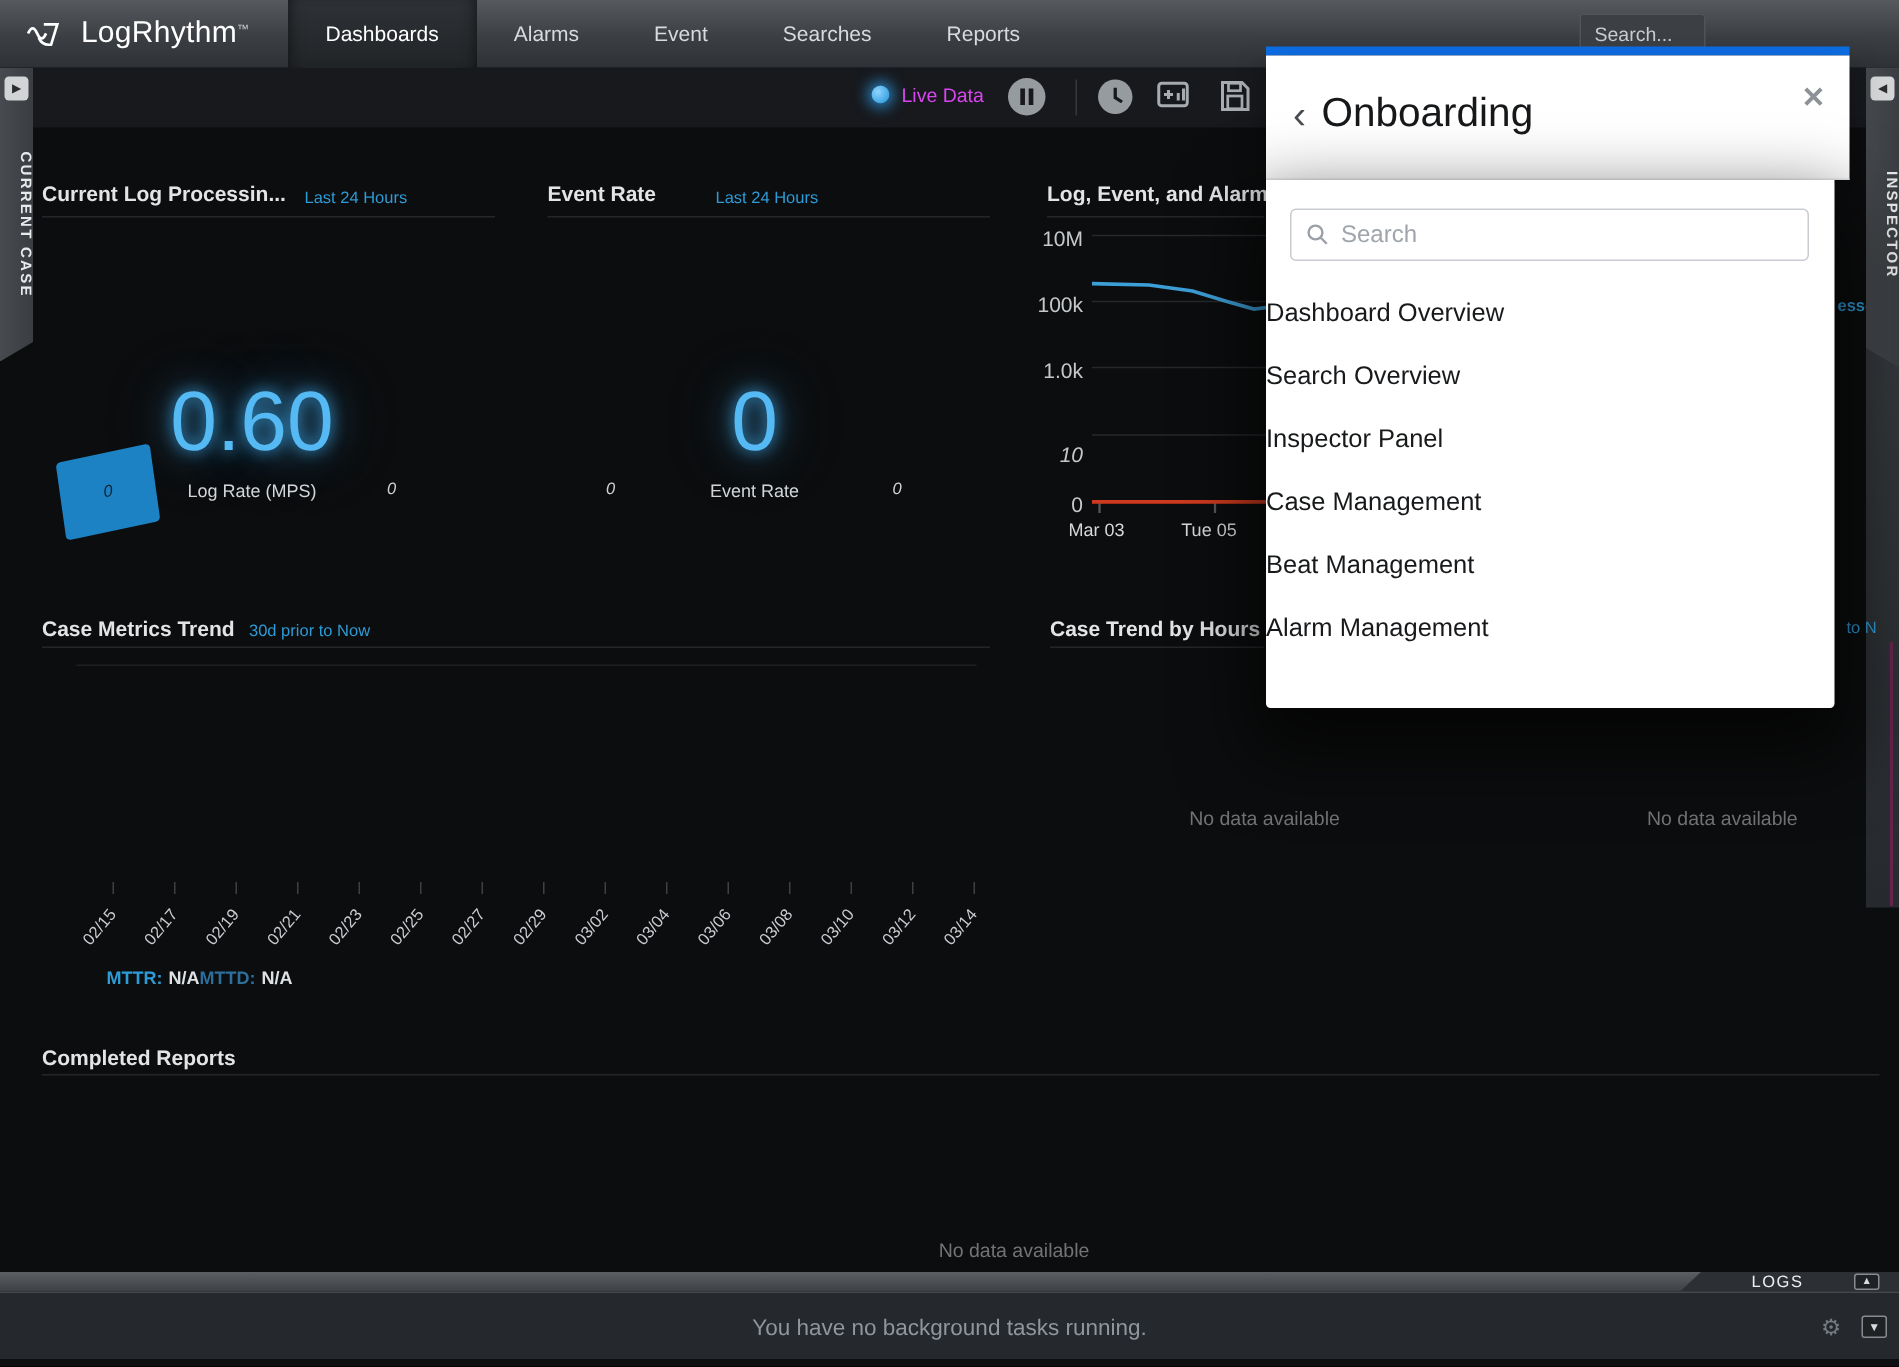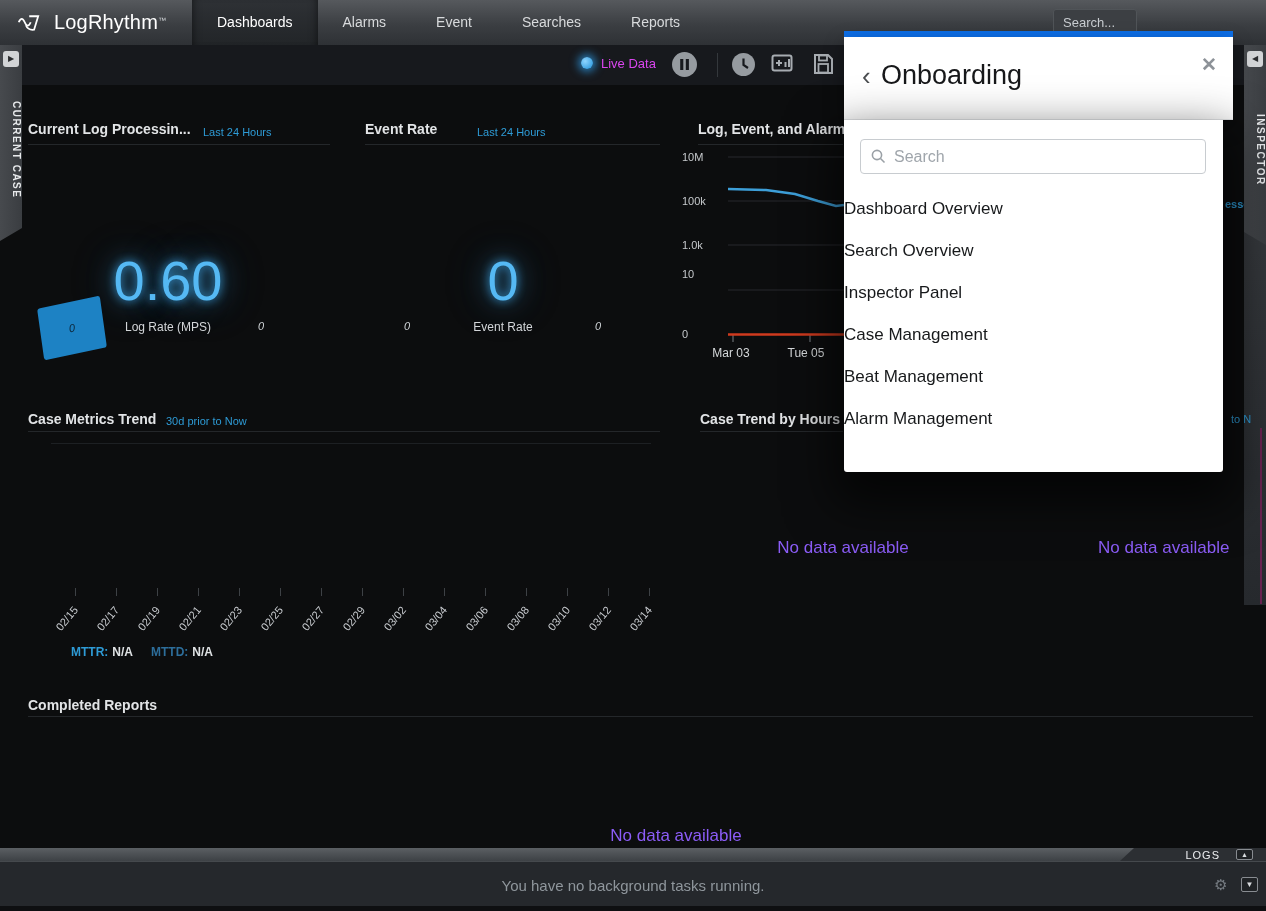--- a/index.html
+++ b/index.html
@@ -53,39 +53,39 @@
   .w-range { position:absolute; font-size:11px; color:#2e9bd6; white-space:nowrap; cursor:pointer; }
   .w-div { position:absolute; height:1px; background:#24272a; }
   .glow-num { position:absolute; text-align:center; font-size:56px; color:#55b9f4;
               text-shadow:0 0 10px rgba(64,170,235,.95), 0 0 26px rgba(64,170,235,.6), 0 0 48px rgba(64,170,235,.35); }
   .metric-label { position:absolute; text-align:center; font-size:12px; color:#d3d6d9; }
   .gauge-z { position:absolute; font-size:11px; font-style:italic; color:#ced2d5; }
   .gauge-seg { position:absolute; left:40px; top:302px; width:64px; height:52px; background:#1d82c4;
                transform:rotate(-12deg) skewX(-4deg); border-radius:3px;
                display:flex; align-items:center; justify-content:center; }
   .gauge-seg span { color:#0c2436; font-size:11px; font-style:italic; }
-  .ytick { position:absolute; width:40px; font-size:11px; color:#c6c9cc; }
+  .ytick { position:absolute; width:40px; text-align:right; font-size:14px; color:#c6c9cc; }
   .xtick { position:absolute; width:52px; text-align:center; font-size:12px; color:#d6d9db; }
-  .no-data { position:absolute; font-size:17px; color:#8b5cf6; white-space:nowrap; }
+  .no-data { position:absolute; font-size:13px; color:#737373; white-space:nowrap; }
   .cmt-topline { position:absolute; left:51px; top:443px; width:600px; height:1px; background:#1d2023; }
   .cmt-tick { position:absolute; top:588px; width:1px; height:8px; background:#3d4145; }
   .cmt-label { position:absolute; top:604px; width:42px; text-align:right; font-size:11px; color:#c9ccd0;
                transform:rotate(-50deg); transform-origin:top right; white-space:nowrap; }
   .legend { position:absolute; left:71px; top:645px; font-size:12px; font-weight:700; }
-  .legend .k1 { color:#2e9bd6; } .legend .k2 { color:#2d6e9b; margin-left:18px; }
+  .legend .k1 { color:#2e9bd6; } .legend .k2 { color:#2d6e9b; }
   .legend .v { color:#dfe2e4; margin-left:4px; }
   .frag { position:absolute; font-size:11px; color:#2e9bd6; white-space:nowrap; }
   .magenta-line { position:absolute; left:1260px; top:428px; width:2px; height:176px; background:#67224f; }
 
   
   .logs-strip { position:absolute; left:0; top:848px; width:1266px; height:13px;
                 background:linear-gradient(180deg,#5b5f63,#3d4145); }
   .logs-zone { position:absolute; left:1120px; top:848px; width:146px; height:13px; background:#2c2f33;
                clip-path:polygon(14px 0,100% 0,100% 100%,0 100%); }
-  .logs-label { position:absolute; left:1150px; top:849px; width:70px; text-align:right;
+  .logs-label { position:absolute; left:1150px; top:849px; width:70px; text-align:center;
                 font-size:11px; color:#edeff1; letter-spacing:1px; cursor:pointer; }
   .sq-btn { position:absolute; background:#1f2225; border:1px solid #888c91; border-radius:2px;
             color:#d8dbde; text-align:center; cursor:pointer; }
   .statusbar { position:absolute; left:0; top:861px; width:1266px; height:45px; background:#25282c;
                border-top:1px solid #45494d; }
   .status-msg { position:absolute; left:0; top:877px; width:1266px; text-align:center;
                 font-size:15px; color:#8f969c; }
   .gear { position:absolute; left:1214px; top:876px; font-size:15px; color:#747a80; cursor:pointer; }
   .footer-edge { position:absolute; left:0; top:906px; width:1266px; height:5px; background:#0e0f11; }
 
@@ -215,21 +215,21 @@
   <div class="glow-num" style="left:423px; top:248px; width:160px;">0</div>
   <div class="metric-label" style="left:423px; top:320px; width:160px;">Event Rate</div>
   <div class="gauge-z" style="left:404px; top:320px;">0</div>
   <div class="gauge-z" style="left:595px; top:320px;">0</div>
 
   <div class="w-title" style="left:698px; top:121px; max-width:146px; overflow:hidden;">Log, Event, and Alarm...</div>
   <div class="w-div" style="left:698px; top:144px; width:145px;"></div>
   <div class="ytick" style="left:682px; top:151px;">10M</div>
   <div class="ytick" style="left:682px; top:195px;">100k</div>
   <div class="ytick" style="left:682px; top:239px;">1.0k</div>
-  <div class="ytick" style="left:682px; top:268px;">10</div>
+  <div class="ytick" style="left:682px; top:295px;font-style:italic;">10</div>
   <div class="ytick" style="left:682px; top:328px;">0</div>
   <svg class="abs" style="left:728px; top:150px;" width="116" height="196" viewBox="0 0 116 196">
     <line x1="0" y1="7" x2="116" y2="7" stroke="#26292c" stroke-width="1"></line>
     <line x1="0" y1="51" x2="116" y2="51" stroke="#26292c" stroke-width="1"></line>
     <line x1="0" y1="95" x2="116" y2="95" stroke="#26292c" stroke-width="1"></line>
     <line x1="0" y1="140" x2="116" y2="140" stroke="#26292c" stroke-width="1"></line>
     <line x1="5" y1="185" x2="5" y2="192" stroke="#55585c" stroke-width="1.5"></line>
     <line x1="82" y1="185" x2="82" y2="192" stroke="#55585c" stroke-width="1.5"></line>
     <path d="M0 39 L38 40 L67 44 L90 51 L108 56 L116 55" fill="none" stroke="#3d9fd8" stroke-width="2.5"></path>
     <line x1="0" y1="184.5" x2="116" y2="184.5" stroke="#cf3a1e" stroke-width="2.5"></line>

